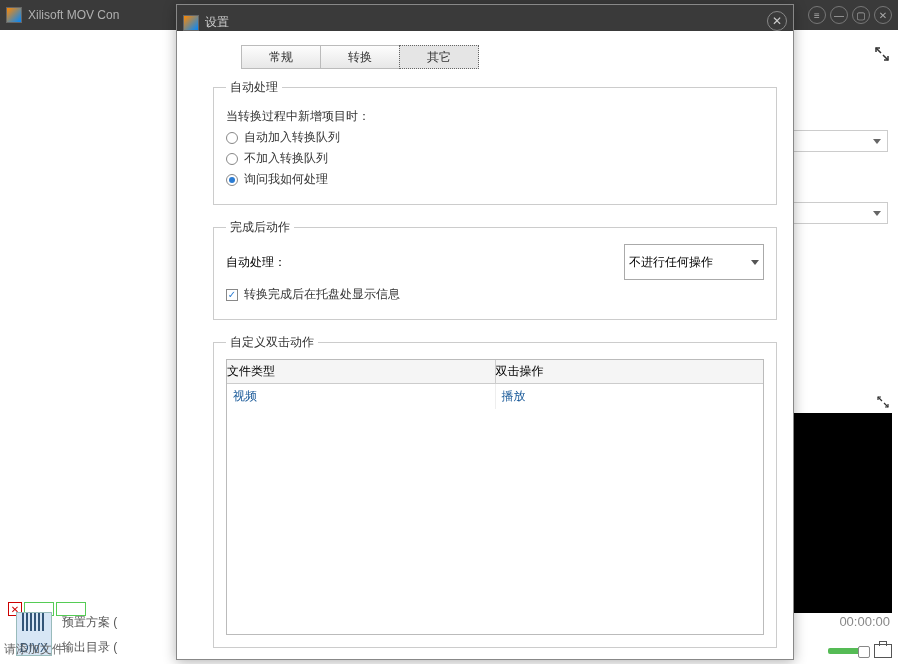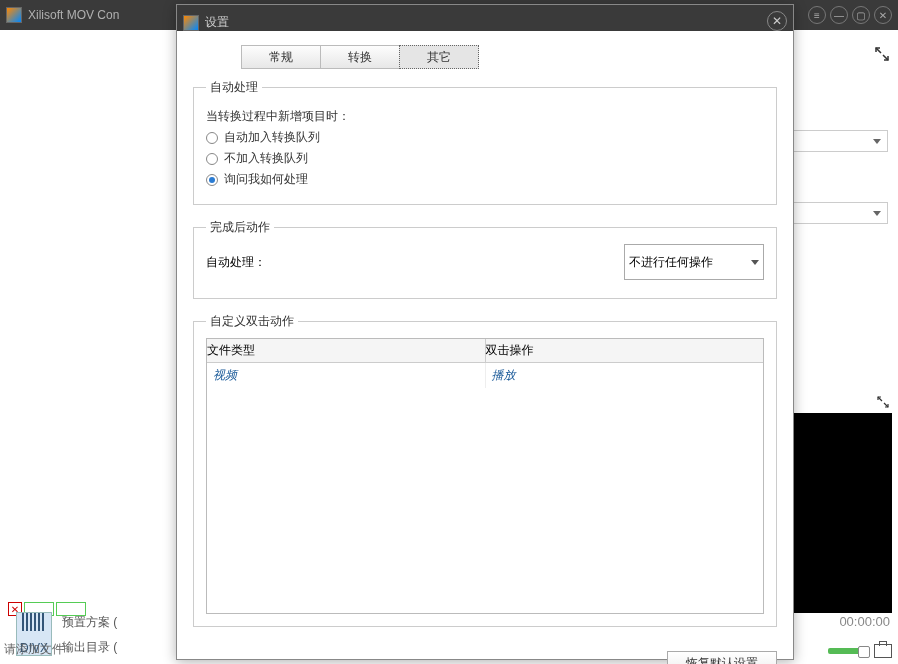--- a/index.html
+++ b/index.html
@@ -35,37 +35,37 @@
 
 
 .dialog{position:absolute;left:176px;top:4px;width:618px;height:656px;background:#fff;border:1px solid #888;box-shadow:0 2px 12px rgba(0,0,0,.3);}
 .dlg-title{height:26px;background:#3a3a3a;color:#d0d0d0;display:flex;align-items:flex-end;padding:0 6px;}
 .dlg-title .spacer{flex:1;}
 .dlg-close{width:20px;height:20px;border:1px solid #888;border-radius:50%;display:flex;align-items:center;justify-content:center;color:#ccc;cursor:pointer;}
 .dlg-body{padding:14px 16px 10px;}
 .tabs{display:flex;gap:0;margin-bottom:10px;padding-left:48px;}
 .tab{width:80px;height:24px;border:1px solid #bbb;background:linear-gradient(#fdfdfd,#e7e7e7);display:flex;align-items:center;justify-content:center;color:#333;cursor:pointer;margin-right:-1px;}
 .tab.active{background:#e5e5e5;border:1px dotted #666;position:relative;z-index:1;}
-fieldset{border:1px solid #ccc;padding:8px 12px 12px;margin-bottom:14px;}
+fieldset{border:1px solid #ccc;padding:8px 12px 12px;margin-bottom:14px;margin-left:20px;}
 legend{padding:0 4px;color:#333;}
 .row{display:flex;align-items:center;margin:4px 0;gap:6px;color:#333;}
 .radio{width:12px;height:12px;border:1px solid #888;border-radius:50%;display:inline-flex;align-items:center;justify-content:center;}
 .radio.checked::after{content:"";width:6px;height:6px;background:#2b7cd3;border-radius:50%;}
 .chk{width:12px;height:12px;border:1px solid #888;display:inline-flex;align-items:center;justify-content:center;color:#2b7cd3;font-size:10px;line-height:1;}
 .chk.checked::after{content:"✓";}
 .after-row{display:flex;align-items:center;justify-content:space-between;margin-bottom:6px;}
 .select{width:140px;height:36px;border:1px solid #aaa;display:flex;align-items:center;padding:0 4px;justify-content:space-between;background:#fff;}
 .select .tri{border-left:4px solid transparent;border-right:4px solid transparent;border-top:5px solid #555;}
 .tbl{border:1px solid #bbb;width:100%;}
 .tbl-head{display:flex;background:#f5f5f5;}
 .tbl-head>div{flex:1;border-right:1px solid #ccc;border-bottom:1px solid #ccc;text-align:left;padding:3px 0;}
 .tbl-head>div:last-child{border-right:none;}
 .tbl-body{height:250px;}
 .tbl-row{display:flex;color:#1a5a99;}
-.tbl-row>div{flex:1;padding:4px 6px;border-right:1px solid #eee;font-style:italic;}
+.tbl-row>div{flex:1;padding:4px 6px;border-right:1px solid #eee;}
 .tbl-row>div:last-child{border-right:none;}
 .btn{min-width:58px;height:24px;border:1px solid #aaa;background:linear-gradient(#fff,#eee);display:flex;align-items:center;justify-content:center;padding:0 10px;cursor:pointer;color:#333;}
 .btn.restore{min-width:110px;margin-bottom:8px;}
 .restore-wrap{display:flex;justify-content:flex-end;padding:0 16px;}
 .logo-ico{display:inline-block;width:16px;height:16px;background:linear-gradient(135deg,#f80,#08f);border:1px solid #666;margin-right:6px;}
 </style>
 </head>
 <body>
 
 <div class="main-win">
@@ -156,20 +156,24 @@
 
     <fieldset>
       <legend>完成后动作</legend>
       <div class="after-row">
         <span>自动处理：</span>
         <div class="select">
           <span>不进行任何操作</span>
           <span class="tri"></span>
         </div>
       </div>
+      <div class="row">
+        <span class="chk checked"></span>
+        <span>转换完成后在托盘处显示信息</span>
+      </div>
     </fieldset>
 
     <fieldset>
       <legend>自定义双击动作</legend>
       <div class="tbl">
         <div class="tbl-head">
           <div>文件类型</div>
           <div>双击操作</div>
         </div>
         <div class="tbl-body">

